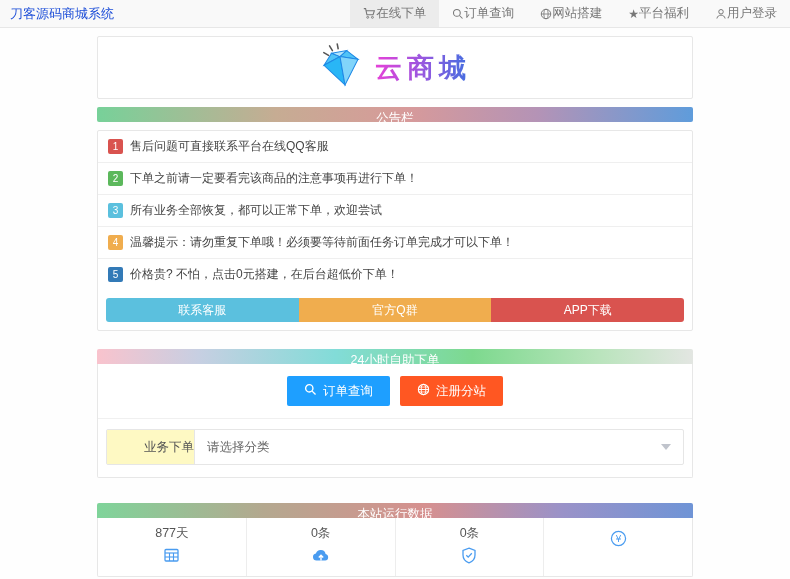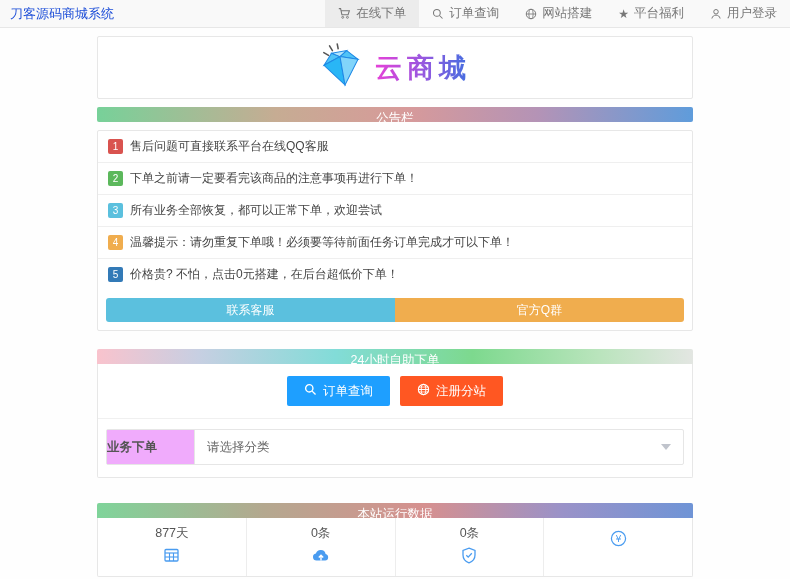--- a/index.html
+++ b/index.html
@@ -5,21 +5,21 @@
   * { margin:0; padding:0; box-sizing:border-box; }
   html,body { background:#fff; }
   body { font-family:"Liberation Sans","DejaVu Sans",sans-serif; }
   .page { width:790px; height:579px; background:#fefefe; overflow:hidden; position:relative; }
 
   
   .navbar { height:28px; background:#f9f9f9; border-bottom:1px solid #e7e7e7;
             display:flex; align-items:stretch; justify-content:space-between; padding-left:10px; }
   .brand { font-size:13px; color:#1d4ed8; align-self:center; }
   .nav-items { display:flex; align-items:stretch; }
-  .nav-item { display:flex; align-items:center; gap:5px; padding:0 13px; font-size:12.5px;
+  .nav-item { display:flex; align-items:center; padding:0 13px; font-size:12.5px;
               color:#777; cursor:pointer; }
   .nav-item.active { background:#ececec; }
   .nav-item svg { display:block; }
   .star-glyph { font-size:12px; color:#777; line-height:1; }
 
   
   .content { width:596px; margin:8px auto 0; }
   .card { background:#fff; border:1px solid #e7e7e7; border-radius:2px; }
 
   
@@ -51,22 +51,22 @@
 
   
   .order-sec { margin-top:18px; }
   .order-btn-row { display:flex; justify-content:center; gap:10px; padding:12px 0 12px; }
   .order-btn { height:30px; display:flex; align-items:center; gap:6px; padding:0 17px;
                border:none; border-radius:2px; color:#fff; font-size:12.5px; cursor:pointer; }
   .ob-query { background:#1E9FFF; } .ob-reg { background:#FF5722; }
   .order-divider { border-top:1px solid #f0f0f0; }
   .form-row { display:flex; align-items:stretch; border:1px solid #e6e6e6; border-radius:2px;
               margin:10px 8px 12px; height:36px; background:#fff; }
-  .form-label { width:88px; background:#f0abfc; border-right:1px solid #e6e6e6; text-align:left;
-                line-height:34px; font-size:12.5px; color:#555; flex:0 0 auto;font-weight:bold; }
+  .form-label { width:88px; background:#fef9c3; border-right:1px solid #e6e6e6; text-align:right;
+                line-height:34px; font-size:12.5px; color:#555; flex:0 0 auto; }
   .form-select { flex:1; display:flex; align-items:center; justify-content:space-between;
                  padding:0 12px; font-size:12.5px; color:#666; cursor:pointer; }
   .caret { width:0; height:0; border-left:5px solid transparent; border-right:5px solid transparent;
            border-top:6px solid #c0c4cc; }
 
   
   .stats-sec { margin-top:25px; }
   .stats-body { display:flex; }
   .stat-col { flex:1; text-align:center; padding:7px 0 9px; border-right:1px solid #ededed; }
   .stat-col:last-child { border-right:none; }
@@ -164,20 +164,21 @@
         <span class="badge badge-4">4</span>
         <span>温馨提示：请勿重复下单哦！必须要等待前面任务订单完成才可以下单！</span>
       </div>
       <div class="notice-row" style="border-bottom:none;">
         <span class="badge badge-5">5</span>
         <span>价格贵? 不怕，点击0元搭建，在后台超低价下单！</span>
       </div>
       <div class="notice-btns">
         <div class="notice-btn nb-contact">联系客服</div>
         <div class="notice-btn nb-qq">官方Q群</div>
+        <div class="notice-btn nb-app">APP下载</div>
       </div>
     </div>
 
     <div class="order-sec">
       <div class="sec-header grad-order">24小时自助下单</div>
       <div class="card" style="border-top:none; border-radius:0 0 2px 2px;">
         <div class="order-btn-row">
           <button class="order-btn ob-query">
             <span>
               <svg width="13" height="13" viewBox="0 0 16 16">

